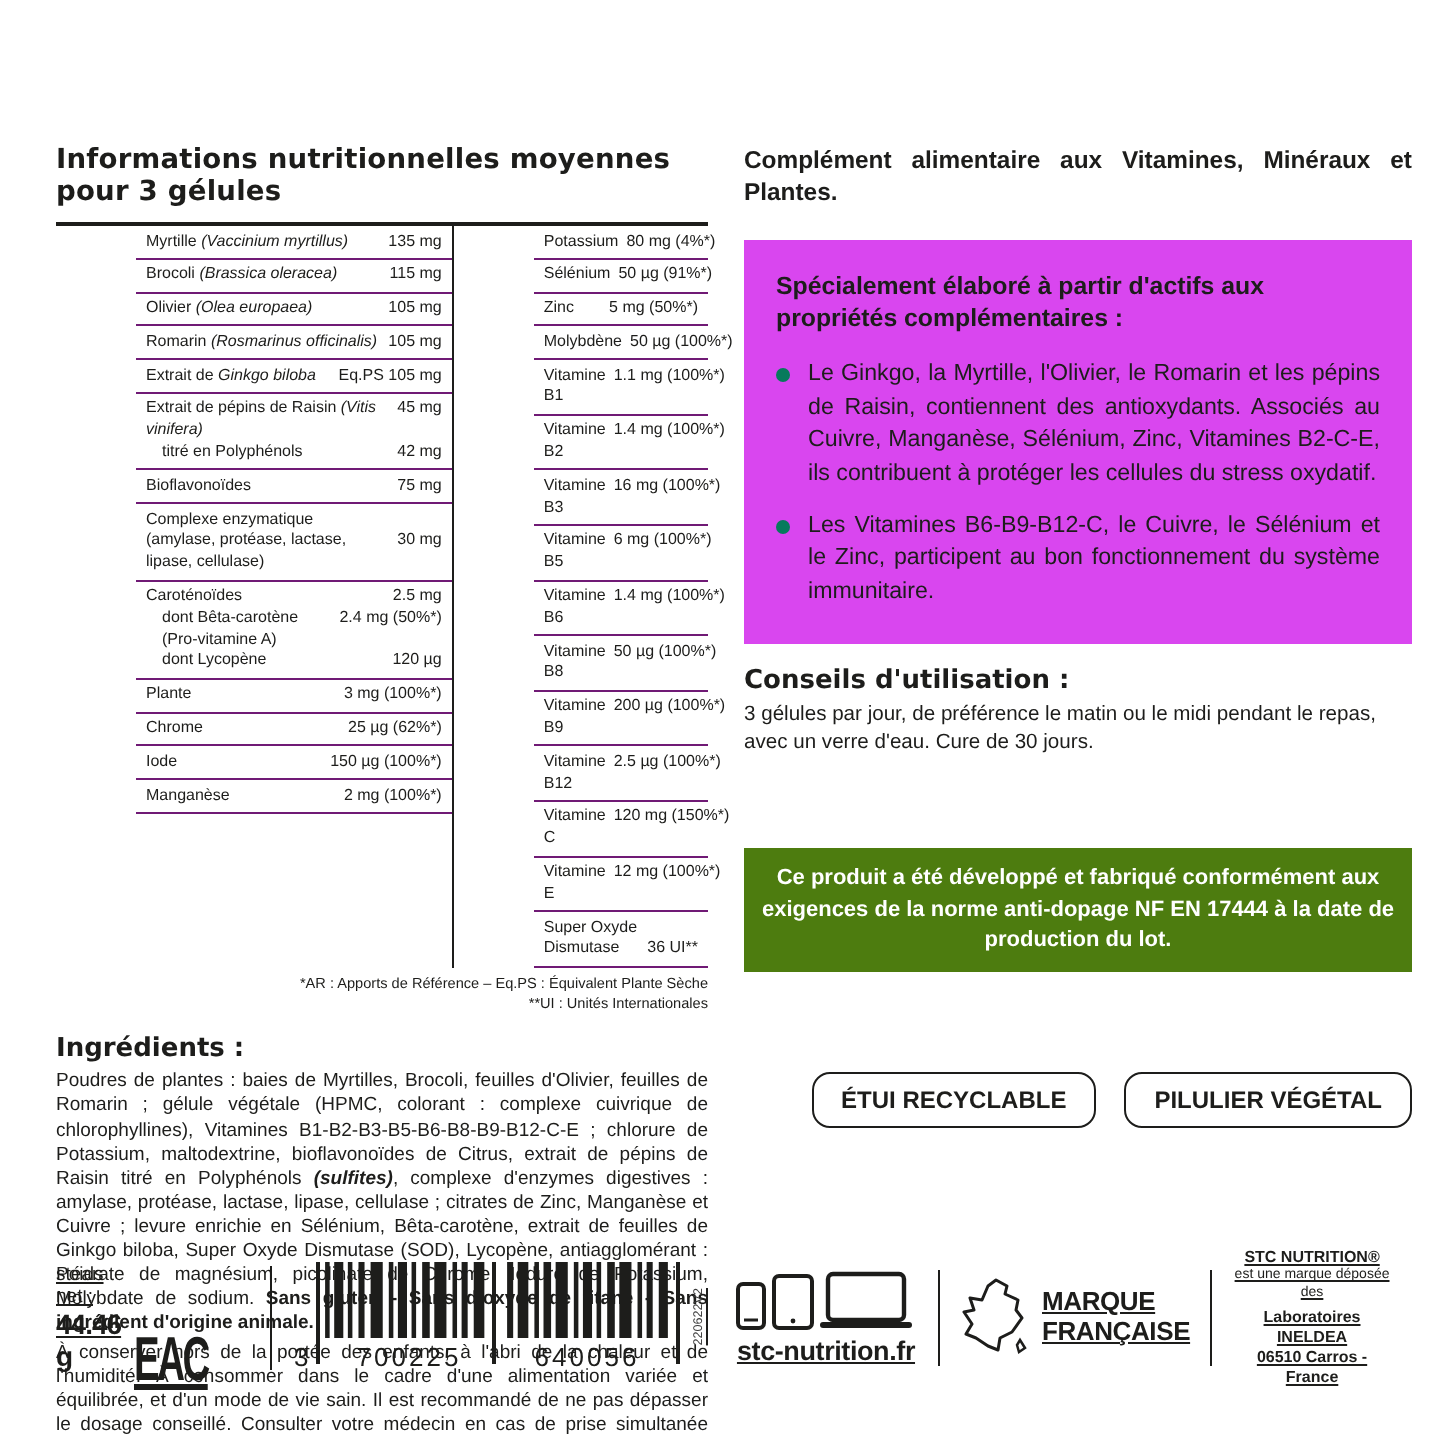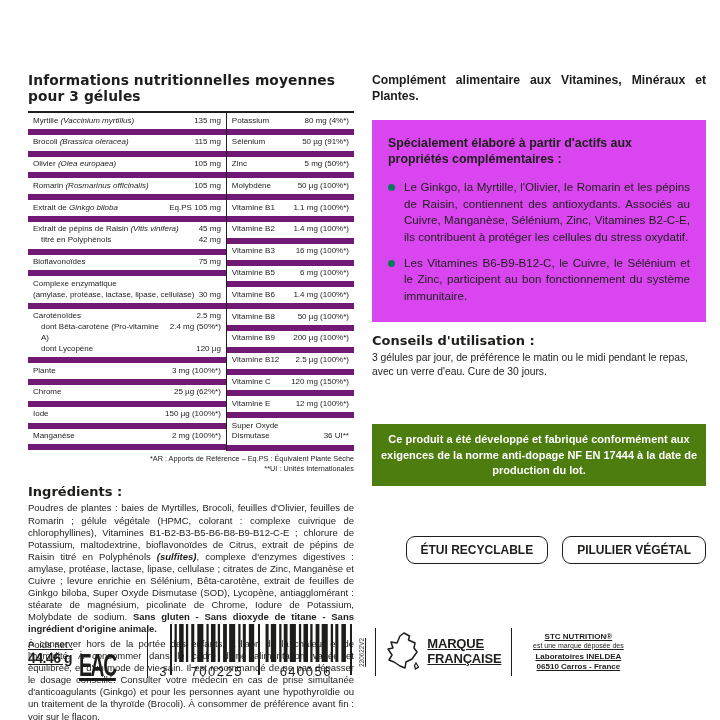--- a/index.html
+++ b/index.html
@@ -8,21 +8,21 @@
   .cols { display:flex; padding:72px 20px 0 28px; gap:18px; }
   .col-left { width:326px; flex:none; }
   .col-right { width:334px; flex:none; }
 
   .main-title { font-family:"DejaVu Sans", sans-serif; font-size:13.8px; font-weight:bold; letter-spacing:.1px; }
 
   
   .ntable { display:flex; border-top:2px solid #1d1d1b; margin-top:7px; }
   .t-left { width:61%; border-right:1px solid #1d1d1b; }
   .t-right { width:39%; }
-  .t-row { border-bottom:6px solid #701a75; padding:2.5px 5px; }
+  .t-row { border-bottom:1px solid #701a75; padding:2.5px 5px;margin-left:40px; }
   .t-line { display:flex; justify-content:space-between; font-size:8px; line-height:1.35; }
   .t-line .t-name { text-align:left; }
   .t-line .t-val { white-space:nowrap; padding-left:4px; text-align:right; }
   .t-line.indent .t-name { padding-left:8px; }
   .t-name i { font-style:italic; }
   .footnotes { font-size:7.3px; text-align:right; margin-top:3px; line-height:1.35; }
 
   .sec-title { font-family:"DejaVu Sans", sans-serif; font-size:13px; font-weight:bold; margin-top:11px; }
   .body-text { font-size:9.5px; line-height:1.27; text-align:justify; margin-top:3px; }
   .bold-note { font-weight:bold; }
@@ -355,20 +355,31 @@
     <span class="bc-guard" style="left:11px"></span>
     <span class="bc-guard" style="left:99px"></span>
     <span class="bc-guard" style="left:191px"></span>
     <div class="bc-digits" id="bc-digits">
         <span>700225</span>
         <span>640056</span>
       </div>
   </div>
   <div class="side-code">220622V2</div>
 
+  <div class="web-block">
+    <svg width="92" height="32" viewBox="0 0 92 32">
+      <rect class="stroke" x="2" y="8" width="13" height="22" rx="2.5" stroke-width="2"></rect>
+      <line x1="5" y1="26" x2="12" y2="26" stroke="#1d1d1b" stroke-width="1.5"></line>
+      <rect class="stroke" x="20" y="4" width="19" height="26" rx="2.5" stroke-width="2"></rect>
+      <circle cx="29.5" cy="26.5" r="1.2" fill="#1d1d1b"></circle>
+      <rect class="stroke" x="47" y="3" width="38" height="23" rx="2.5" stroke-width="2.2"></rect>
+      <rect x="43" y="27" width="46" height="3" rx="1.5" fill="#1d1d1b"></rect>
+    </svg>
+    <span class="web-url">stc-nutrition.fr</span>
+  </div>
   <div class="vdiv2"></div>
 
   <div class="brand-block">
     <svg width="34" height="42" viewBox="0 0 68 84">
       <path class="stroke" stroke-width="3" stroke-linejoin="round" d="M36 4 L47 10 L45 18 L58 24 L56 34 L62 42 L52 56 L40 62 L38 74 L28 70 L16 62 L6 58 L12 48 L4 36 L14 34 L10 22 L22 24 L28 10 Z"></path>
       <path class="stroke" stroke-width="2.5" d="M60 64 l5 8 l-6 4 l-2 -7 z"></path>
     </svg>
     <div class="brand-lines" id="brand-lines">
         <div>MARQUE</div>
         <div>FRANÇAISE</div>

